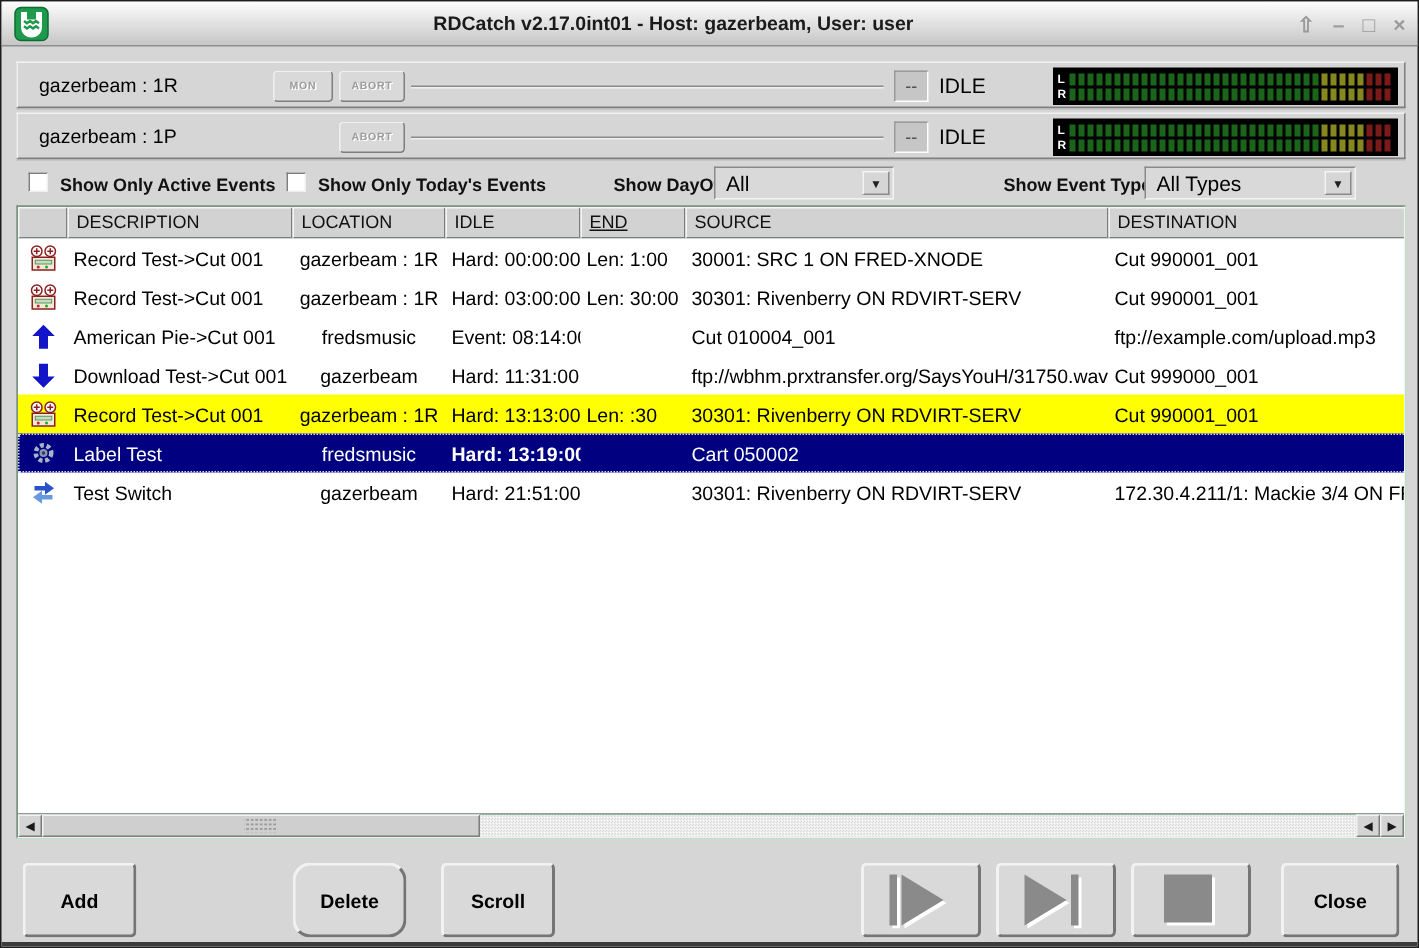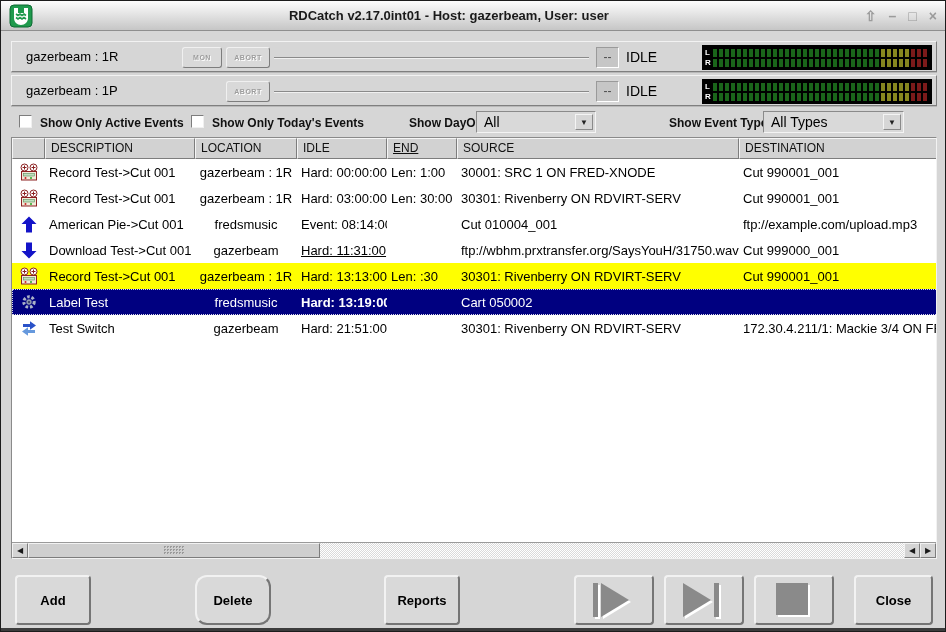--- a/index.html
+++ b/index.html
@@ -362,21 +362,21 @@
           <div class="cell c-dest" style="width: 420px;">ftp://example.com/upload.mp3</div>
         </div>
         <div class="row">
           <div class="cell c-icon" style="width: 33px;">
             <svg width="18" height="17" viewBox="0 0 18 17">
               <polygon points="9,16.5 1.5,9 6,9 6,0.5 12,0.5 12,9 16.5,9" fill="#1414c8"></polygon>
             </svg>
           </div>
           <div class="cell c-desc" style="width: 150px;">Download Test-&gt;Cut 001</div>
           <div class="cell c-loc" style="width: 102px;">gazerbeam</div>
-          <div class="cell c-start" style="width: 90px; text-decoration: underline;">Hard: 11:31:00</div>
+          <div class="cell c-start" style="width: 90px;">Hard: 11:31:00</div>
           <div class="cell c-end" style="width: 70px;"></div>
           <div class="cell c-src" style="width: 282px;">ftp://wbhm.prxtransfer.org/SaysYouH/31750.wav</div>
           <div class="cell c-dest" style="width: 420px;">Cut 999000_001</div>
         </div>
         <div class="row hl-yellow">
           <div class="cell c-icon" style="width: 33px;">
             <svg width="20" height="18" viewBox="0 0 20 18">
               <circle cx="5.5" cy="4.5" r="3.5" fill="#fff" stroke="#8b2020"></circle>
               <circle cx="14.5" cy="4.5" r="3.5" fill="#fff" stroke="#8b2020"></circle>
               <path d="M3.5 4.5 h4 M5.5 2.5 v4 M12.5 4.5 h4 M14.5 2.5 v4" stroke="#8b2020" stroke-width="1"></path>
@@ -429,21 +429,21 @@
           <div class="sgrip"></div>
         </div>
       <div class="strack"></div>
       <div class="sbtn">◀</div>
       <div class="sbtn">▶</div>
     </div>
   </div>
 
   <div class="btn accel" style="left:14px;width:76px;">Add</div>
   <div class="btn accel" style="left:194px;width:76px;border-radius:12px;">Delete</div>
-  <div class="btn" style="left:383px;width:76px;">Reports</div>
+  <div class="btn" style="left:293px;width:76px;">Scroll</div>
 
   <div class="btn" style="left:573px;width:80px;">
     <svg width="46" height="38" viewBox="0 0 46 38">
       <g transform="translate(2,2)" fill="#ffffff">
           <rect x="2" y="2" width="5" height="34"></rect>
           <polygon points="10,2 38,19 10,36"></polygon>
         </g>
       <rect x="2" y="2" width="5" height="34" fill="#8a8a8a"></rect>
         <polygon points="10,2 38,19 10,36" fill="#8a8a8a"></polygon>
     </svg>

